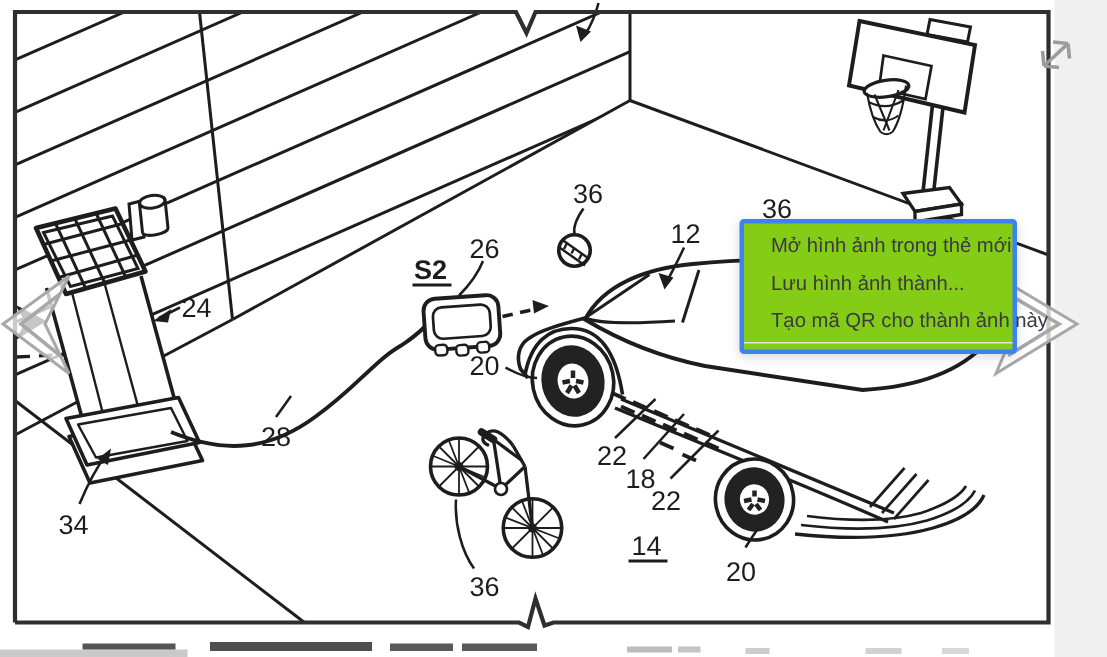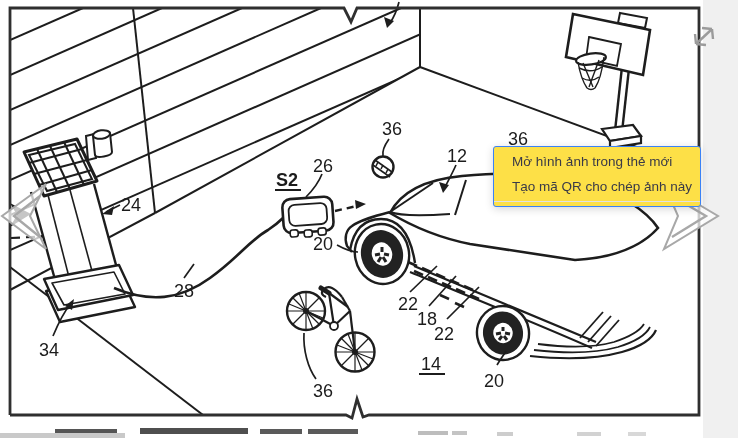--- a/index.html
+++ b/index.html
@@ -1,22 +1,22 @@
 <!DOCTYPE html>
 <html><head>
 <meta charset="utf-8">
 <style>
   html,body{margin:0;padding:0;background:#fff;}
   .stage{position:relative;width:738px;height:438px;background:#ffffff;overflow:hidden;
          font-family:"Liberation Sans",sans-serif;}
   .right-band{position:absolute;left:703px;top:0;width:35px;height:438px;background:#f0f0f0;z-index:0;}
   svg.drawing{position:absolute;left:0;top:0;z-index:1;}
   svg.drawing text{font-family:"Liberation Sans",sans-serif;fill:#1c1c1c;font-size:18px;}
-  .context-menu{position:absolute;left:493px;top:146px;width:208px;box-sizing:border-box;
-      background:#fde047;border:1px solid #3b82f6;border-radius:3px;padding:2px 0;
+  .context-menu{position:absolute;left:493px;top:146px;width:185px;box-sizing:border-box;
+      background:#84cc16;border:3px solid #3b82f6;border-radius:3px;padding:2px 0;
       box-shadow:0 2px 8px rgba(0,0,0,0.16);z-index:5;}
   .menu-item{height:25px;line-height:25px;padding-left:18px;font-size:13.5px;color:#3a3a47;
       white-space:nowrap;cursor:default;}
   .menu-sep{height:1px;background:#e2e2e2;margin:2px 0;}
   .cut{position:absolute;z-index:2;}
 </style>
 </head>
 <body>
 
 <div class="stage">
@@ -292,21 +292,22 @@
 
     <g stroke="#9b9b9b" stroke-width="2.4" fill="none">
       <path d="M696,44 L712,29"></path>
       <path d="M712,29 L702,28 M712,29 L713,39"></path>
       <path d="M696,44 L706,45 M696,44 L695,34"></path>
     </g>
   </svg>
 
   <div class="context-menu">
     <div class="menu-item">Mở hình ảnh trong thẻ mới</div>
-    <div class="menu-item">Tạo mã QR cho chép ảnh này</div>
+    <div class="menu-item">Lưu hình ảnh thành...</div>
+    <div class="menu-item">Tạo mã QR cho thành ảnh này</div>
     <div class="menu-sep"></div>
   </div>
 
   <div class="cut" style="left:0;top:433px;width:125px;height:5px;background:#c9c9c9;"></div>
   <div class="cut" style="left:55px;top:429px;width:62px;height:4px;background:#555;"></div>
   <div class="cut" style="left:140px;top:428px;width:108px;height:6px;background:#4f4f4f;"></div>
   <div class="cut" style="left:260px;top:429px;width:42px;height:5px;background:#5a5a5a;"></div>
   <div class="cut" style="left:308px;top:429px;width:50px;height:5px;background:#5a5a5a;"></div>
   <div class="cut" style="left:418px;top:431px;width:30px;height:4px;background:#bdbdbd;"></div>
   <div class="cut" style="left:452px;top:431px;width:15px;height:4px;background:#c4c4c4;"></div>

